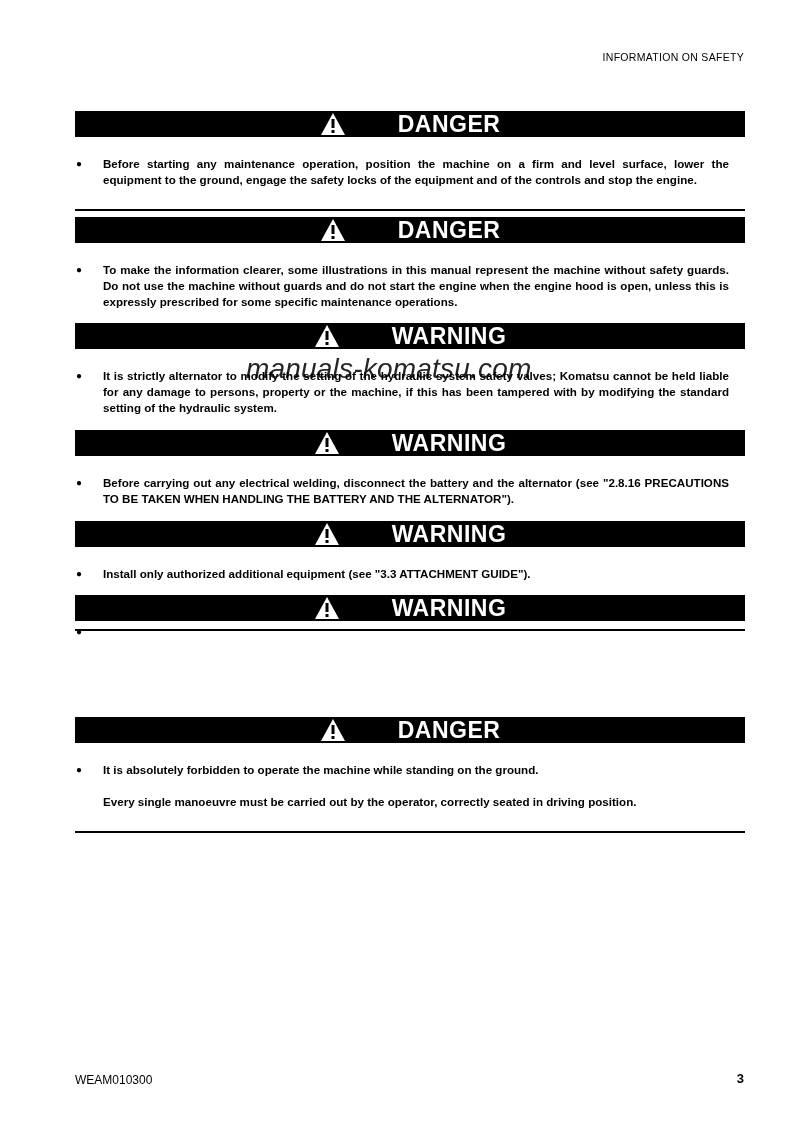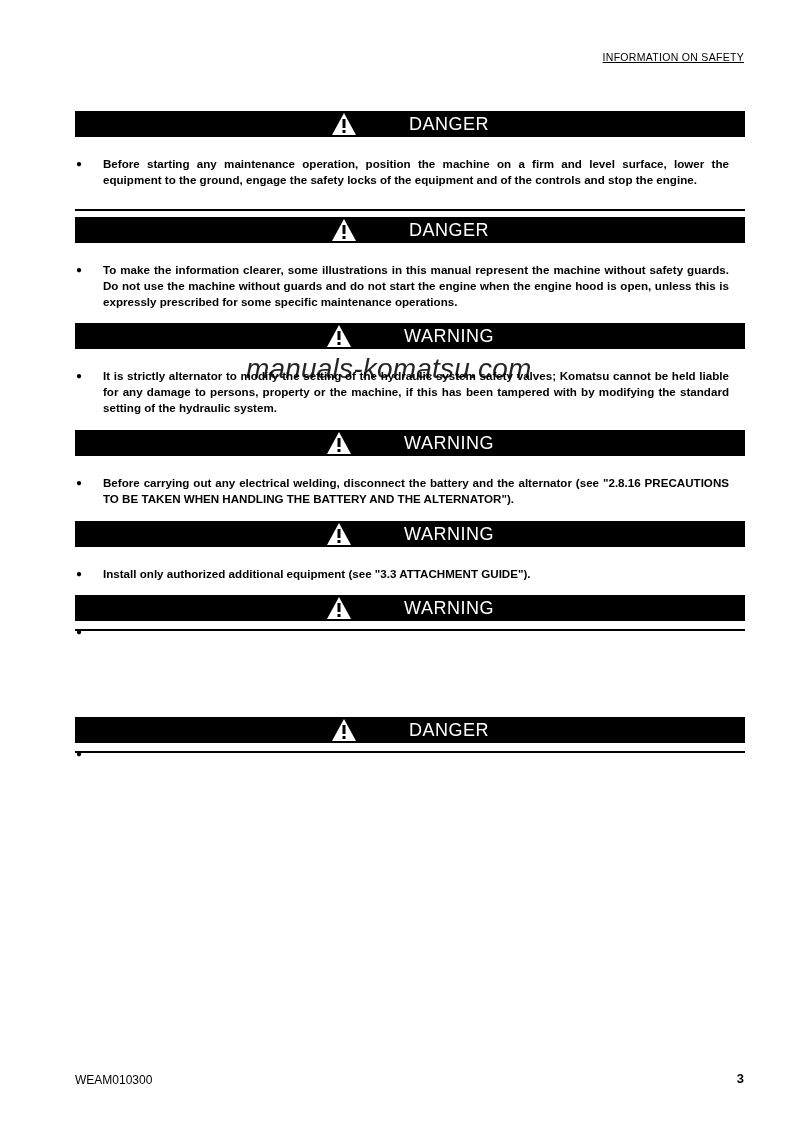--- a/index.html
+++ b/index.html
@@ -1,22 +1,22 @@
 <!DOCTYPE html>
 <html><head>
 <meta charset="utf-8">
 <style>
   html, body { margin: 0; padding: 0; background: #ffffff; }
   body { width: 793px; height: 1123px; position: relative; overflow: hidden;
          font-family: "Liberation Sans", "DejaVu Sans", sans-serif; color: #000; }
-  .page-header { position: absolute; top: 51px; right: 49px; font-size: 10.5px; letter-spacing: 0.3px; text-decoration: underline; }
+  .page-header { position: absolute; top: 51px; right: 49px; font-size: 10.5px; letter-spacing: 0.3px; }
   .notice { position: absolute; left: 75px; width: 670px; }
   .notice-bar { height: 26px; background: #000; color: #fff; display: flex; align-items: center; justify-content: center; }
   .notice-bar .icon { width: 26px; height: 24px; margin-right: 12px; display: inline-block; }
-  .notice-bar .label { font-size: 18px; font-weight: normal; letter-spacing: 0.5px; margin-left: 40px; }
+  .notice-bar .label { font-size: 23px; font-weight: bold; letter-spacing: 0.5px; margin-left: 40px; }
   .notice-body { padding: 3px 0 5px 0; border-bottom: 2px solid #000; }
   .item { position: relative; padding-left: 12px; font-size: 11.6px; font-weight: bold; line-height: 16px; text-align: justify; }
   .item .bullet { position: absolute; left: 1px; top: 0; font-size: 10px; }
   .item p { margin: 16px; }
   .watermark { position: absolute; left: 246px; top: 353px; font-size: 28px; color: #000; opacity: 0.85; letter-spacing: 0.2px; font-style: italic; }
   .footer-code { position: absolute; left: 75px; top: 1073px; font-size: 12px; }
   .footer-page { position: absolute; right: 49px; top: 1071px; font-size: 13px; font-weight: bold; }
 </style>
 </head>
 <body>
@@ -124,20 +124,22 @@
         <span class="icon"><svg viewBox="0 0 26 24" width="26" height="24">
             <polygon points="13,1 25,23 1,23" fill="#fff"></polygon>
             <rect x="11.5" y="7" width="3" height="9" fill="#000"></rect>
             <rect x="11.5" y="18" width="3" height="3" fill="#000"></rect>
           </svg></span>
         <span class="label">DANGER</span>
       </div>
       <div class="notice-body">
         <div class="item">
           <span class="bullet">●</span>
+          <p>It is absolutely forbidden to operate the machine while standing on the ground.</p>
+          <p>Every single manoeuvre must be carried out by the operator, correctly seated in driving position.</p>
         </div>
       </div>
     </div>
   </div>
 
 <div class="watermark">manuals-komatsu.com</div>
 
 <div class="footer-code">WEAM010300</div>
 <div class="footer-page">3</div>
 

